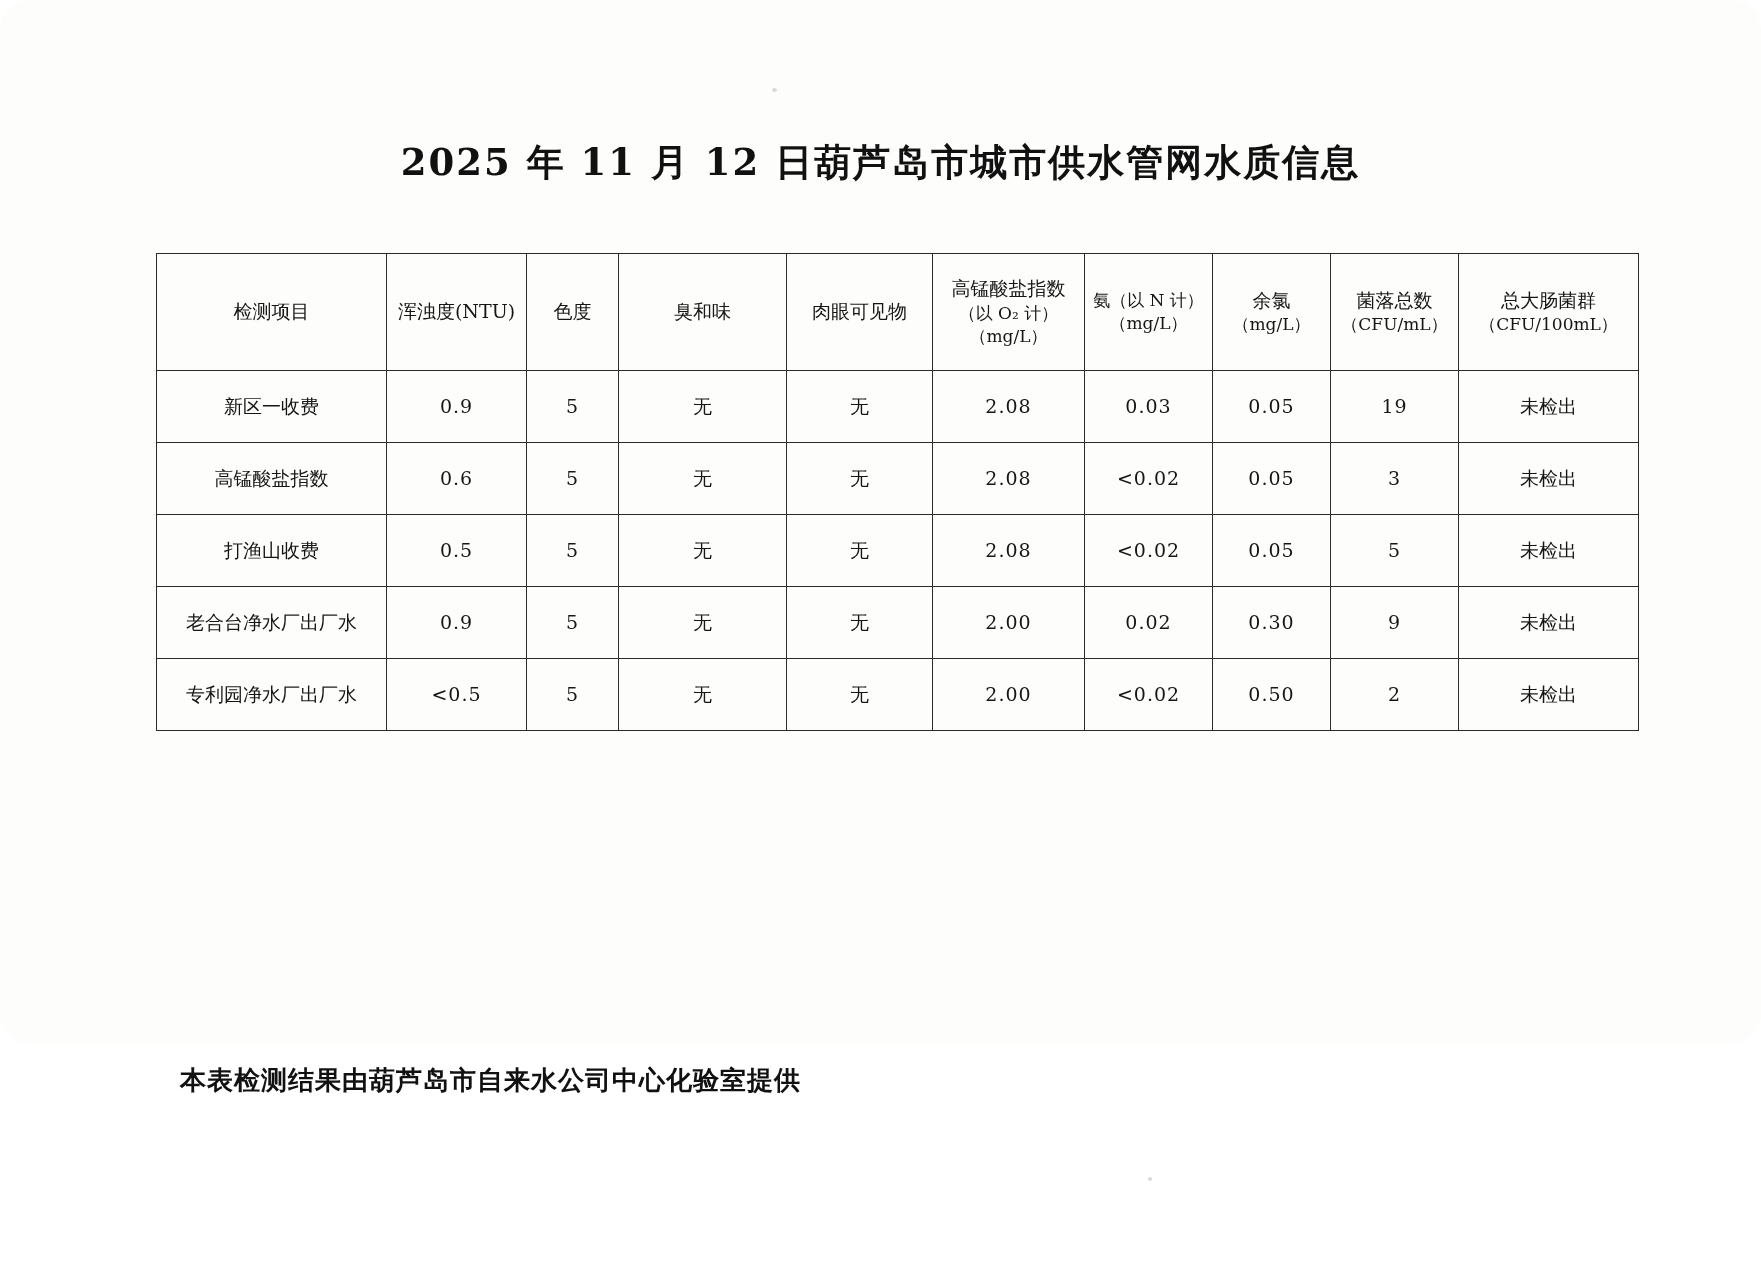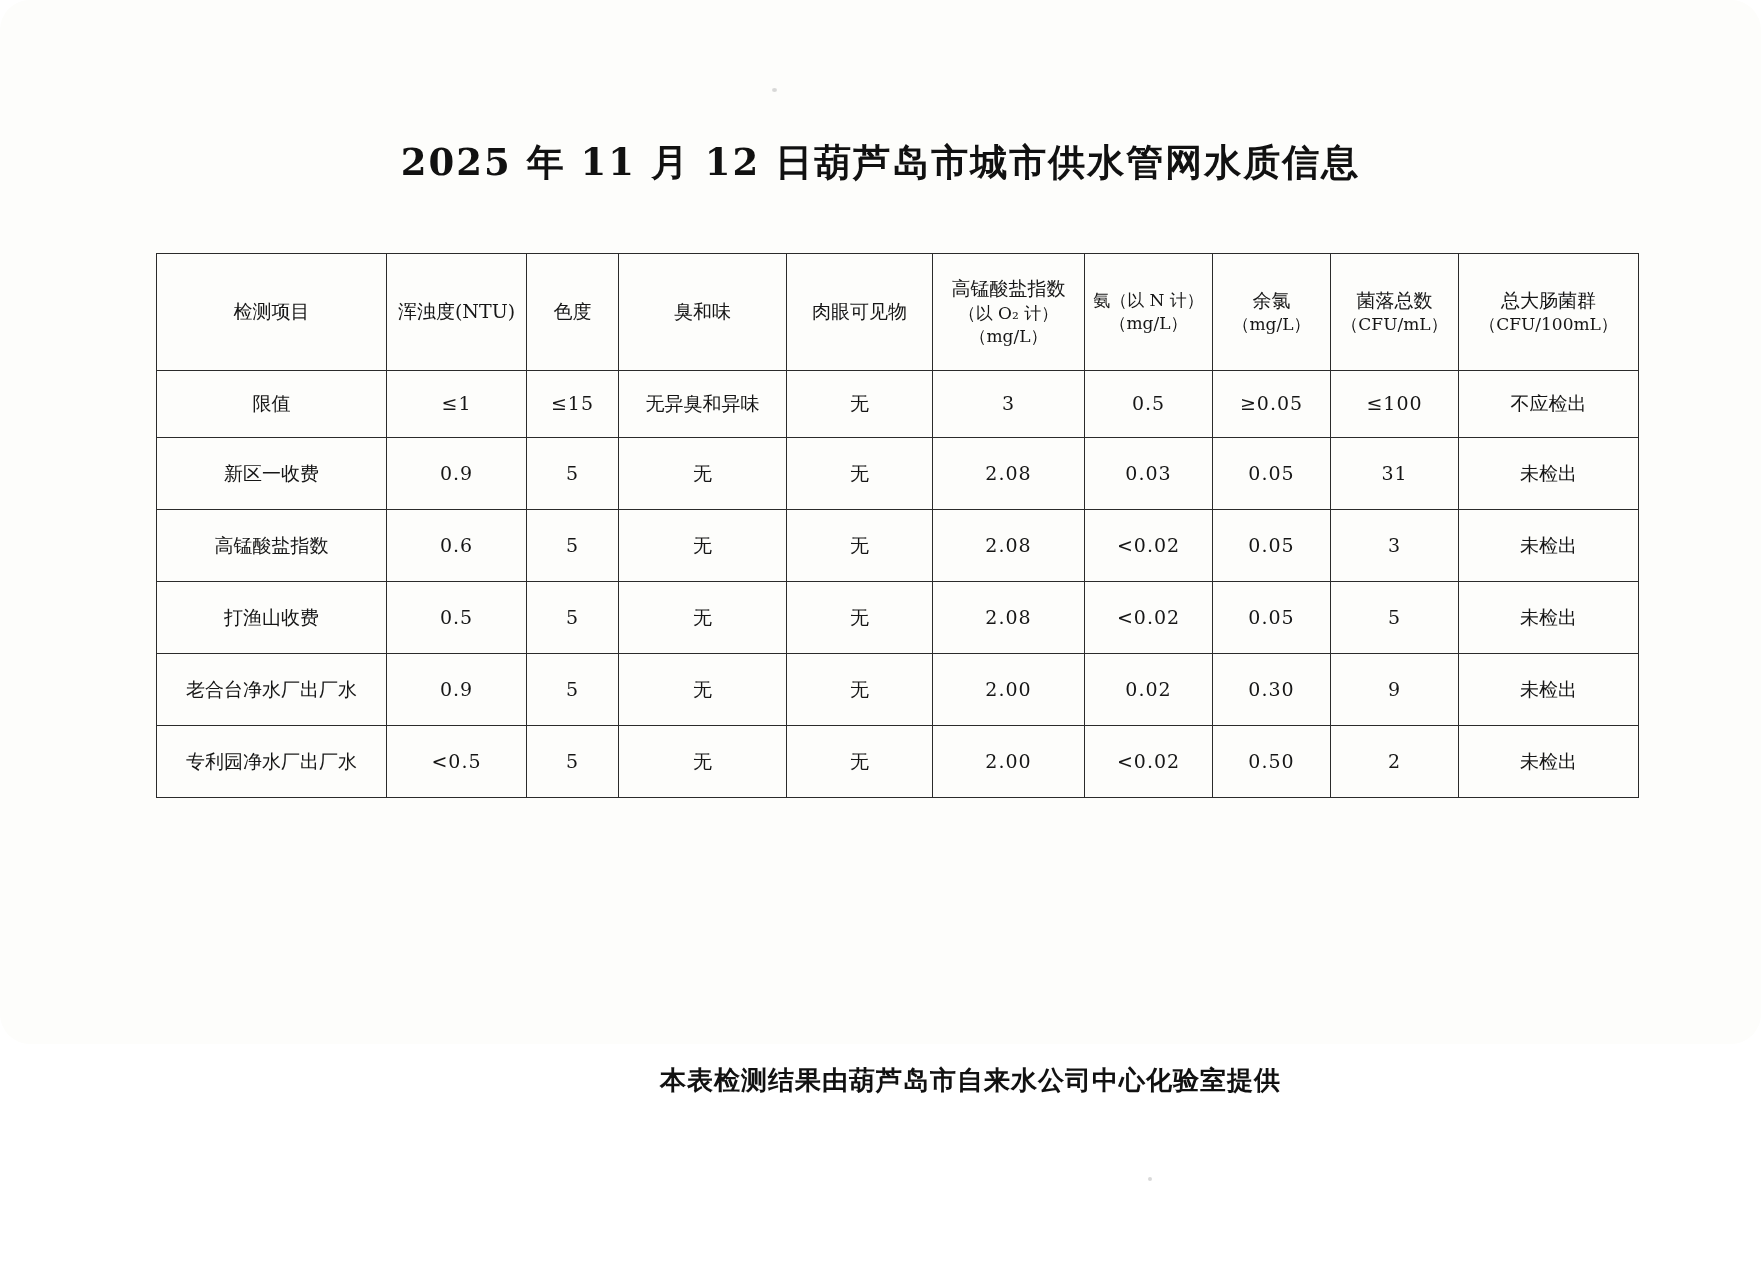--- a/index.html
+++ b/index.html
@@ -76,21 +76,20 @@
   .data-row td { height: 67px; }
 
   .stack { display: block; line-height: 1.35; }
   .small { font-size: 17px; }
 
   .footnote {
     position: absolute;
     top: 1063px;
     left: 0;
     width: 1761px;
-    text-align: center;
     font-size: 26px;
     font-weight: bold;
     letter-spacing: 1px;
     color: #111;
     font-family: "DejaVu Serif", "Liberation Serif", serif;
   }
   .footnote .inner { padding-left: 180px; }
   .num { font-family: "DejaVu Serif", "Liberation Serif", serif; letter-spacing: 1px; }
 </style>
 </head>
@@ -149,45 +148,33 @@
         <td>
           <span class="stack">菌落总数</span>
           <span class="stack small">（CFU/mL）</span>
         </td>
         <td>
           <span class="stack">总大肠菌群</span>
           <span class="stack small">（CFU/100mL）</span>
         </td>
       </tr>
 
-      <tr class="limit-row">
-        <td>限值</td>
-        <td class="num">≤1</td>
-        <td class="num">≤15</td>
-        <td>无异臭和异味</td>
-        <td>无</td>
-        <td class="num">3</td>
-        <td class="num">0.5</td>
-        <td class="num">≥0.05</td>
-        <td class="num">≤100</td>
-        <td>不应检出</td>
-      </tr>
 
 
 
       <tr class="data-row">
         <td>新区一收费</td>
         <td class="num">0.9</td>
         <td class="num">5</td>
         <td>无</td>
         <td>无</td>
         <td class="num">2.08</td>
         <td class="num">0.03</td>
         <td class="num">0.05</td>
-        <td class="num">31</td>
+        <td class="num">19</td>
         <td>未检出</td>
       </tr>
 
       <tr class="data-row">
         <td>高锰酸盐指数</td>
         <td class="num">0.6</td>
         <td class="num">5</td>
         <td>无</td>
         <td>无</td>
         <td class="num">2.08</td>

